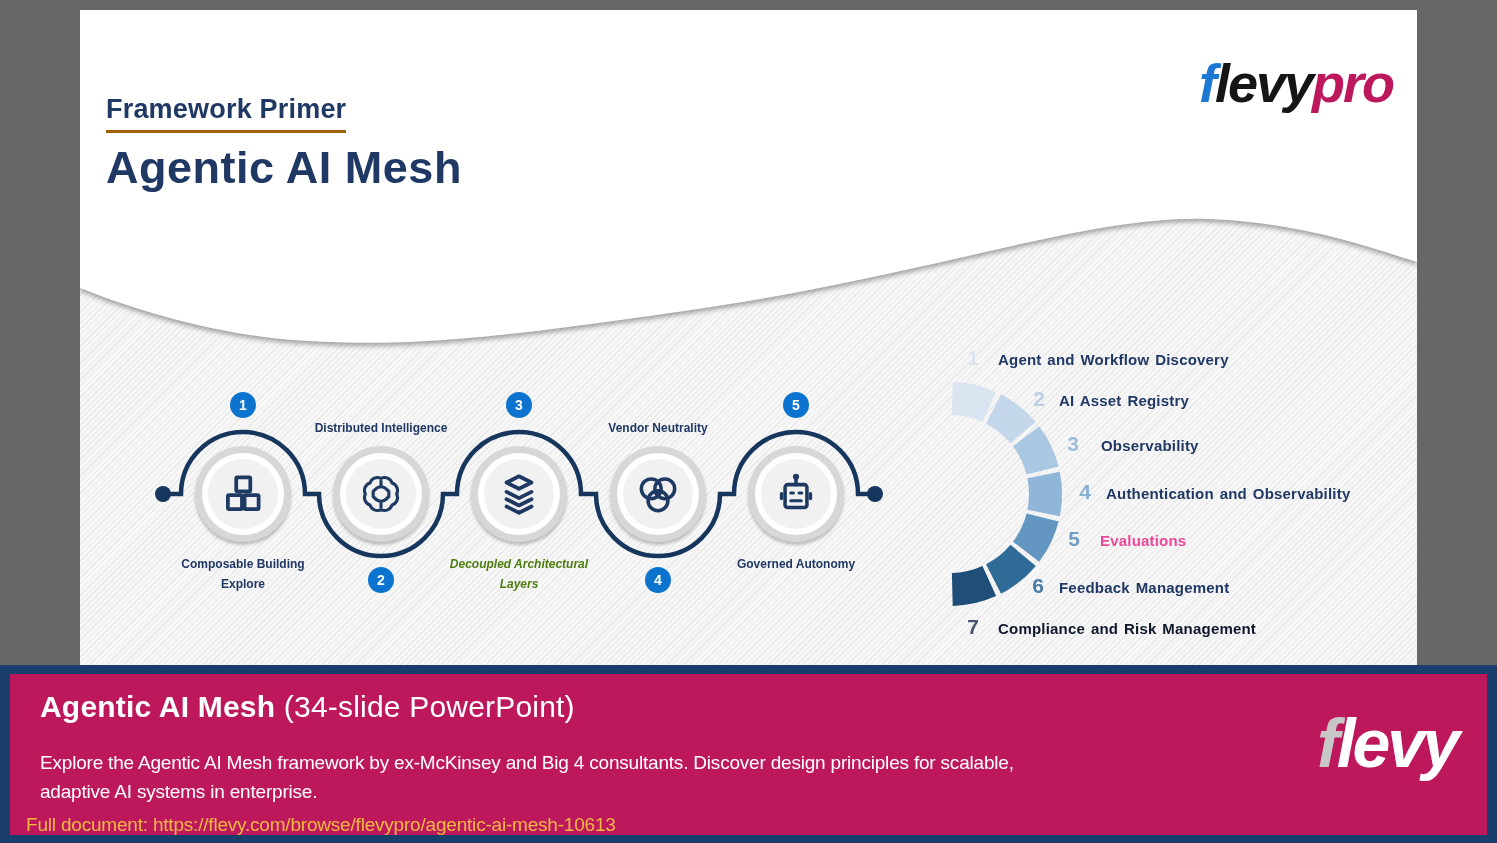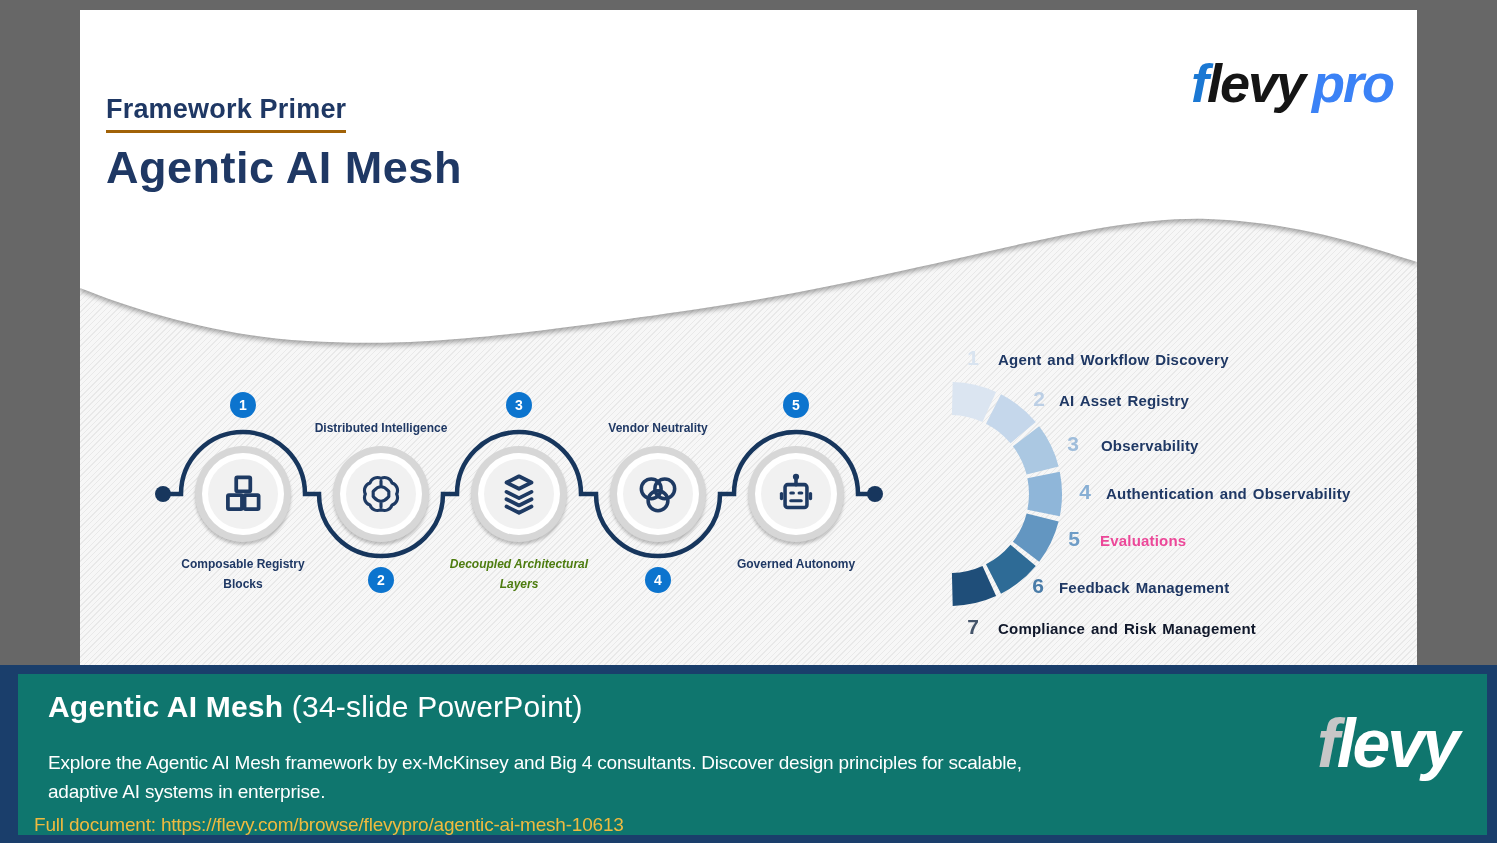--- a/index.html
+++ b/index.html
@@ -123,34 +123,34 @@
           <path d="M916.1,586.1 A112,112 0 0 1 872.7,596.0 L871.9,563.0 A79,79 0 0 0 902.5,556.0 Z" fill="#1F4E79"></path>
         </g>
     </svg>
 
     <div class="title-block">
       <div class="eyebrow">Framework Primer</div>
       <div class="main-title">Agentic AI Mesh</div>
     </div>
 
     <div class="brand-pro">
-      <span id="bp-f" style="color: rgb(27, 120, 211);">f</span><span id="bp-levy" style="color: rgb(21, 21, 21);">levy</span><span id="bp-pro" style="color: #3b82f6; margin-left: 8px;">pro</span>
+      <span id="bp-f" style="color: rgb(27, 120, 211);">f</span><span id="bp-levy" style="color: rgb(21, 21, 21);">levy</span><span id="bp-pro" style="color: #be185d;">pro</span>
     </div>
 
     <div id="journey-steps">
         <div class="j-circle" style="left: 115px; top: 436px;">
           <div class="ring"></div>
     <div class="inner" style="color:#1E3A63">
       <svg>
               <use href="#building-blocks-icon"></use>
             </svg>
           </div>
         </div>
         <div class="j-badge" style="background: rgb(12, 116, 206); left: 150px; top: 382px;">1</div>
-        <div class="j-label" style="color: rgb(31, 56, 100); left: 88px; top: 544px;">Composable Registry Blocks</div>
+        <div class="j-label" style="color: rgb(31, 56, 100); left: 88px; top: 544px;">Composable Building Explore</div>
         <div class="j-circle" style="left: 253px; top: 436px;">
           <div class="ring"></div>
     <div class="inner" style="color:#1E3A63">
       <svg>
               <use href="#brain-icon"></use>
             </svg>
           </div>
         </div>
         <div class="j-badge" style="background: rgb(12, 116, 206); left: 288px; top: 557px;">2</div>
         <div class="j-label above" style="color: rgb(31, 56, 100); left: 226px; top: 384px;">Distributed Intelligence</div>
@@ -197,21 +197,21 @@
         <div class="p-num" style="left: 981px; top: 517px; color: rgb(110, 156, 198);">5</div>
         <div class="p-label" style="left: 1020px; top: 522px; color: #ec4899;">Evaluations</div>
         <div class="p-num" style="left: 945px; top: 564px; color: rgb(74, 124, 168);">6</div>
         <div class="p-label" style="left: 979px; top: 569px; color: rgb(31, 56, 100);">Feedback Management</div>
         <div class="p-num" style="left: 880px; top: 605px; color: rgb(68, 84, 106);">7</div>
         <div class="p-label" style="left: 918px; top: 610px; color: #0f172a;">Compliance and Risk Management</div>
       </div>
   </div>
 
   <div class="banner" style="background: rgb(26, 62, 107);">
-    <div class="banner-inner" style="background: #0f766e; margin-left: 8px;">
+    <div class="banner-inner" style="background: #be185d;">
       <div class="banner-title">
         <b>Agentic AI Mesh</b><span class="rest"> (34-slide PowerPoint)</span>
       </div>
       <div class="banner-desc">Explore the Agentic AI Mesh framework by ex-McKinsey and Big 4 consultants. Discover design principles for scalable, adaptive AI systems in enterprise.</div>
       <div class="banner-link" style="color: rgb(239, 186, 63);">Full document: https://flevy.com/browse/flevypro/agentic-ai-mesh-10613</div>
       <div class="brand-flevy">
         <span id="bf-f" style="color: rgb(199, 199, 199);">f</span><span id="bf-levy" style="color: rgb(255, 255, 255);">levy</span>
       </div>
     </div>
   </div>

